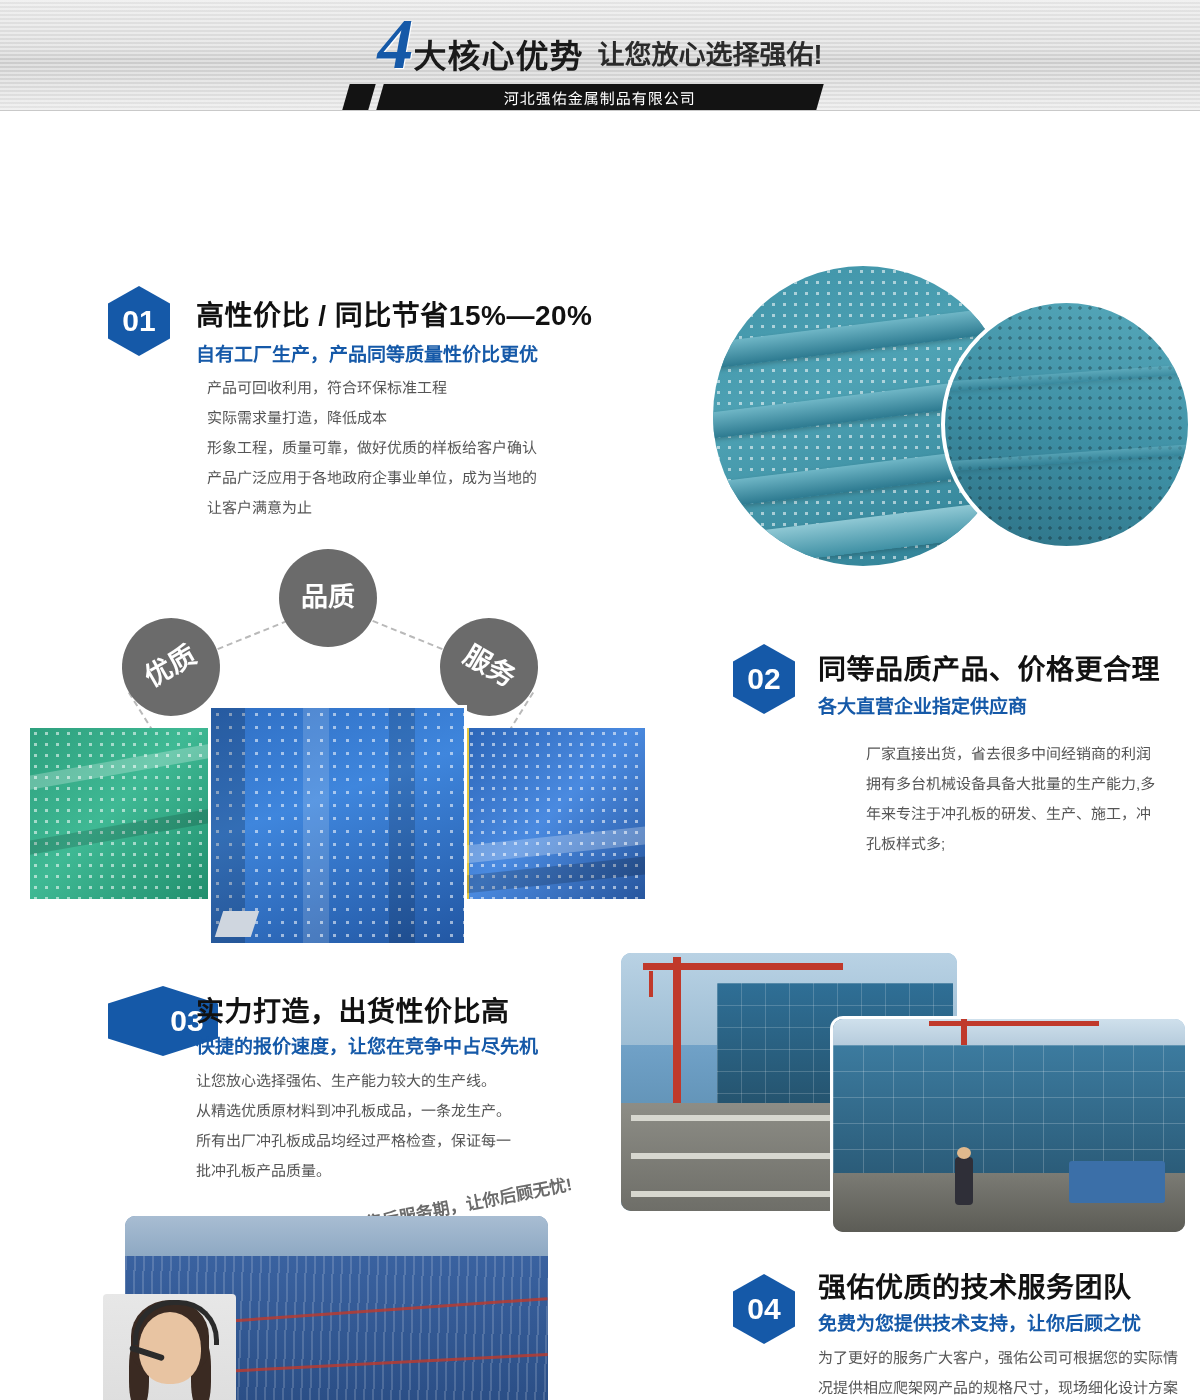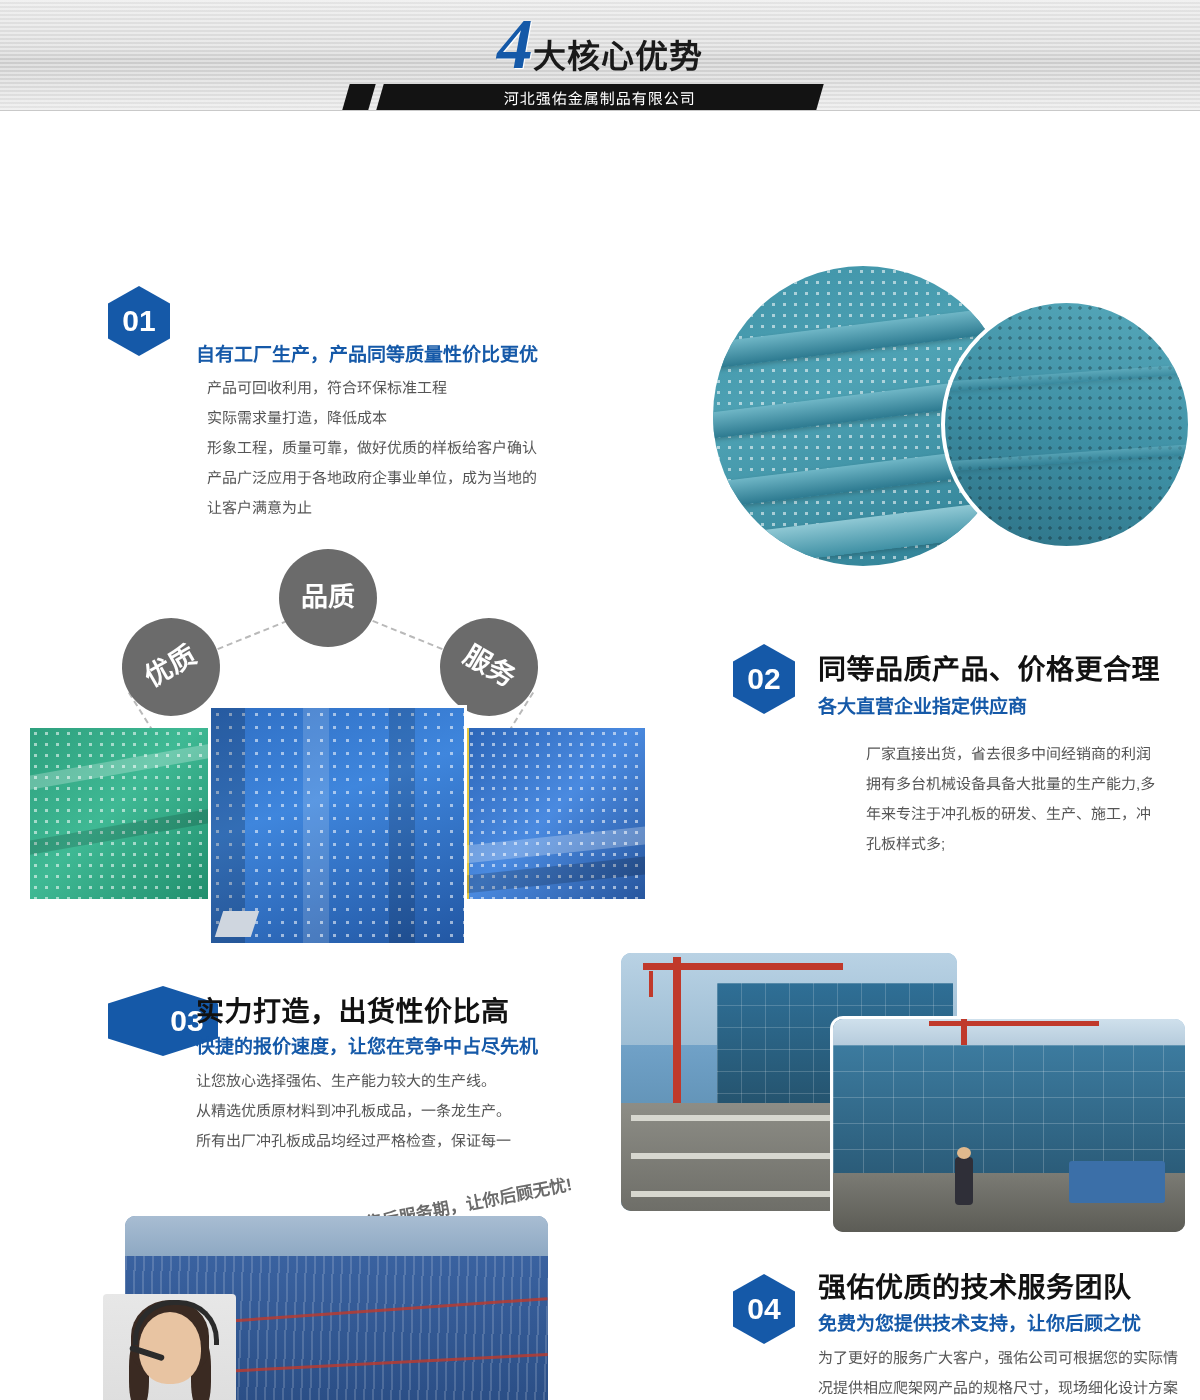--- a/index.html
+++ b/index.html
@@ -187,30 +187,32 @@
 </style>
 </head>
 <body>
 
 <div class="header">
   <div class="stripe"></div>
   <div class="header-inner">
     <div class="title-row">
       <span class="big-num">4</span>
       <span class="title-main">大核心优势</span>
+      <span class="title-sub">让您放心选择强佑!</span>
     </div>
     <div class="company-bar">
       <span>河北强佑金属制品有限公司</span>
     </div>
   </div>
 </div>
 
 <div class="canvas">
 
   <div class="hexnum" style="left:108px;top:175px;">01</div>
+  <div class="blk-title" style="left:196px;top:182px;">高性价比 / 同比节省15%—20%</div>
   <div class="blk-sub" style="left:196px;top:228px;">自有工厂生产，产品同等质量性价比更优</div>
   <div class="blk-body" style="left:207px;top:262px;">
     <div>产品可回收利用，符合环保标准工程</div>
     <div>实际需求量打造，降低成本</div>
     <div>形象工程，质量可靠，做好优质的样板给客户确认</div>
     <div>产品广泛应用于各地政府企事业单位，成为当地的</div>
     <div>让客户满意为止</div>
   </div>
 
   <div class="photo circle" id="photo-circle-a">
@@ -264,20 +266,21 @@
     <div>孔板样式多;</div>
   </div>
 
   <div class="hexnum" style="left:108px;top:875px;padding-left:48px;">03</div>
   <div class="blk-title" style="left:196px;top:878px;">实力打造，出货性价比高</div>
   <div class="blk-sub" style="left:196px;top:920px;">快捷的报价速度，让您在竞争中占尽先机</div>
   <div class="blk-body" style="left:196px;top:955px;">
     <div>让您放心选择强佑、生产能力较大的生产线。</div>
     <div>从精选优质原材料到冲孔板成品，一条龙生产。</div>
     <div>所有出厂冲孔板成品均经过严格检查，保证每一</div>
+    <div>批冲孔板产品质量。</div>
   </div>
 
   <div class="photo" id="photo-site-a">
     <div style="position:absolute;left:0;top:0;right:0;height:92px;background:linear-gradient(180deg,#b9d2e4,#9dbdd4);"></div>
     <div class="crane" style="left:52px;top:4px;width:8px;height:150px;"></div>
     <div class="crane" style="left:22px;top:10px;width:200px;height:7px;"></div>
     <div class="crane" style="left:28px;top:18px;width:4px;height:26px;"></div>
     <div class="bldg-glass" style="left:96px;top:30px;width:236px;height:120px;"></div>
     <div style="position:absolute;left:96px;top:30px;width:236px;height:120px;background-image:linear-gradient(90deg,rgba(255,255,255,.18) 1px,transparent 1px),linear-gradient(180deg,rgba(255,255,255,.18) 1px,transparent 1px);background-size:24px 22px;"></div>
     <div style="position:absolute;left:0;top:150px;right:0;bottom:0;background:linear-gradient(180deg,#8d8d86,#6e6e68);"></div>

